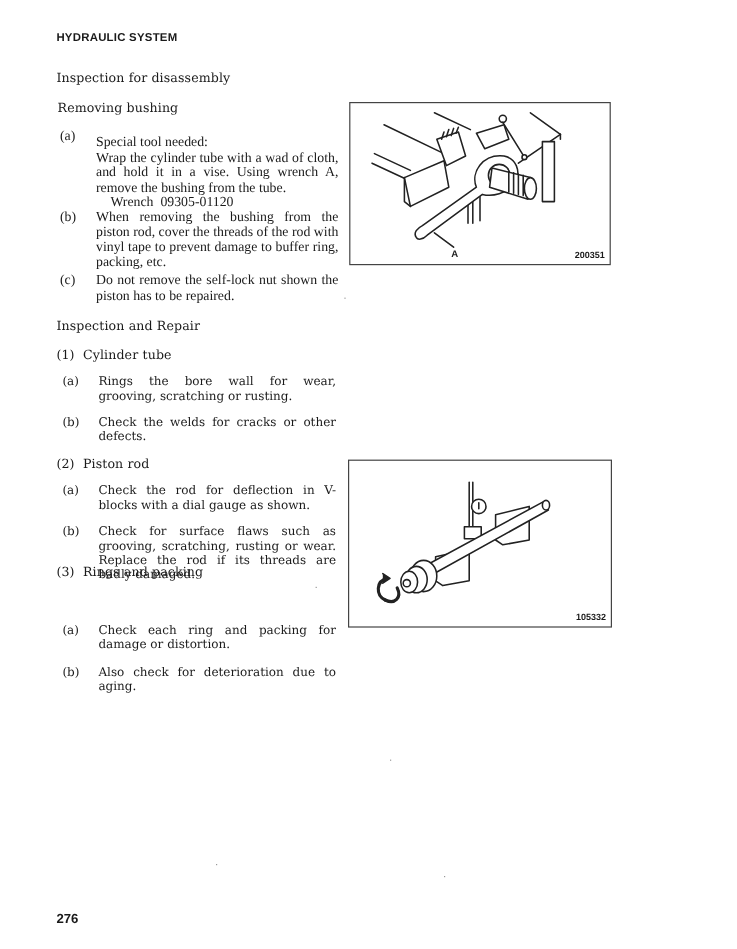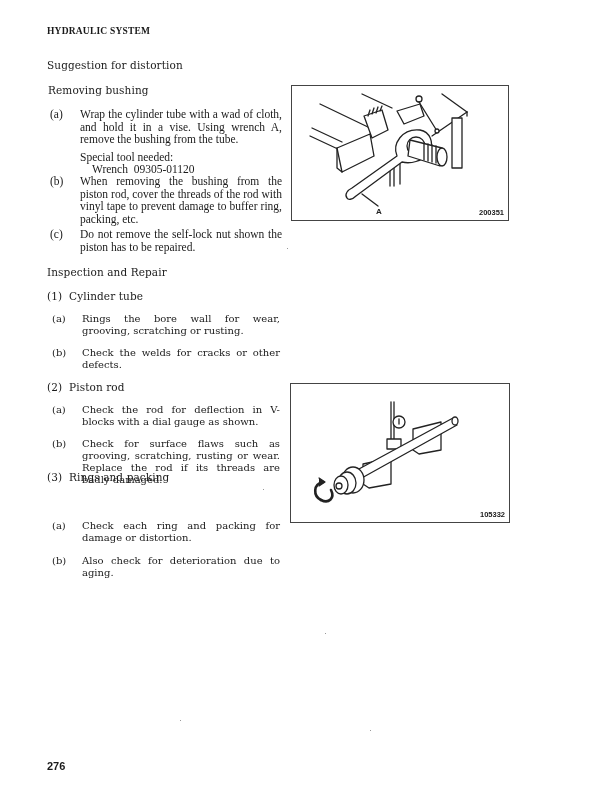--- a/index.html
+++ b/index.html
@@ -1,40 +1,40 @@
 <!DOCTYPE html>
 <html><head>
 <meta charset="utf-8">
 <style>
   html, body { margin: 0; padding: 0; background: #ffffff; }
   body { width: 614px; height: 791px; position: relative; overflow: hidden; color: #1a1a1a; }
   .abs { position: absolute; }
-  .header { left: 47px; top: 26px; font-family: Liberation Serif, serif; font-size: 9.5px; font-weight: bold; letter-spacing: 0.2px; }
+  .header { left: 47px; top: 26px; font-family: Liberation Sans, sans-serif; font-size: 9.5px; font-weight: bold; letter-spacing: 0.2px; }
   .h-sec { font-family: "DejaVu Serif", serif; font-size: 10.5px; letter-spacing: 0.1px; }
   .item { font-family: "Liberation Serif", serif; font-size: 11.5px; line-height: 12.5px; width: 232px; }
   .item-b { font-family: "DejaVu Serif", serif; font-size: 10px; line-height: 12px; width: 228px; }
   .lbl { position: absolute; left: 0; top: 0; }
   .txt { margin-left: 30px; text-align: justify; }
   .box { border: 1.2px solid #444; background: #fff; }
   .figno { position: absolute; right: 4px; bottom: 3px; font-family: "Liberation Sans", sans-serif; font-size: 7.5px; font-weight: bold; margin-left: 22px; }
   .pageno { left: 47px; top: 715px; font-family: "Liberation Sans", sans-serif; font-size: 11px; font-weight: bold; margin-top: 45px; }
   .dot { width: 1px; height: 1px; background: #999; }
 </style>
 </head>
 <body>
 
 <div class="abs header">HYDRAULIC SYSTEM</div>
 
-<div class="abs h-sec" style="left:47px; top:59px;">Suggestion for distortion</div>
+<div class="abs h-sec" style="left:47px; top:59px;">Inspection for disassembly</div>
 <div class="abs h-sec" style="left:48px; top:84px;">Removing bushing</div>
 
 <div class="abs item" style="left:50px; top:108px;">
   <span class="lbl">(a)</span>
+  <div class="txt" style="margin-top:5px;">Special tool needed:</div>
   <div class="txt">Wrap the cylinder tube with a wad of cloth, and hold it in a vise.  Using wrench A, remove the bushing from the tube.</div>
-  <div class="txt" style="margin-top:5px;">Special tool needed:</div>
   <div class="txt" style="margin-left:42px; white-space:pre;">Wrench  09305-01120</div>
 </div>
 
 <div class="abs item" style="left:50px; top:175px;">
   <span class="lbl">(b)</span>
   <div class="txt">When removing the bushing from the piston rod, cover the threads of the rod with vinyl tape to prevent damage to buffer ring, packing, etc.</div>
 </div>
 
 <div class="abs item" style="left:50px; top:228px;">
   <span class="lbl">(c)</span>

